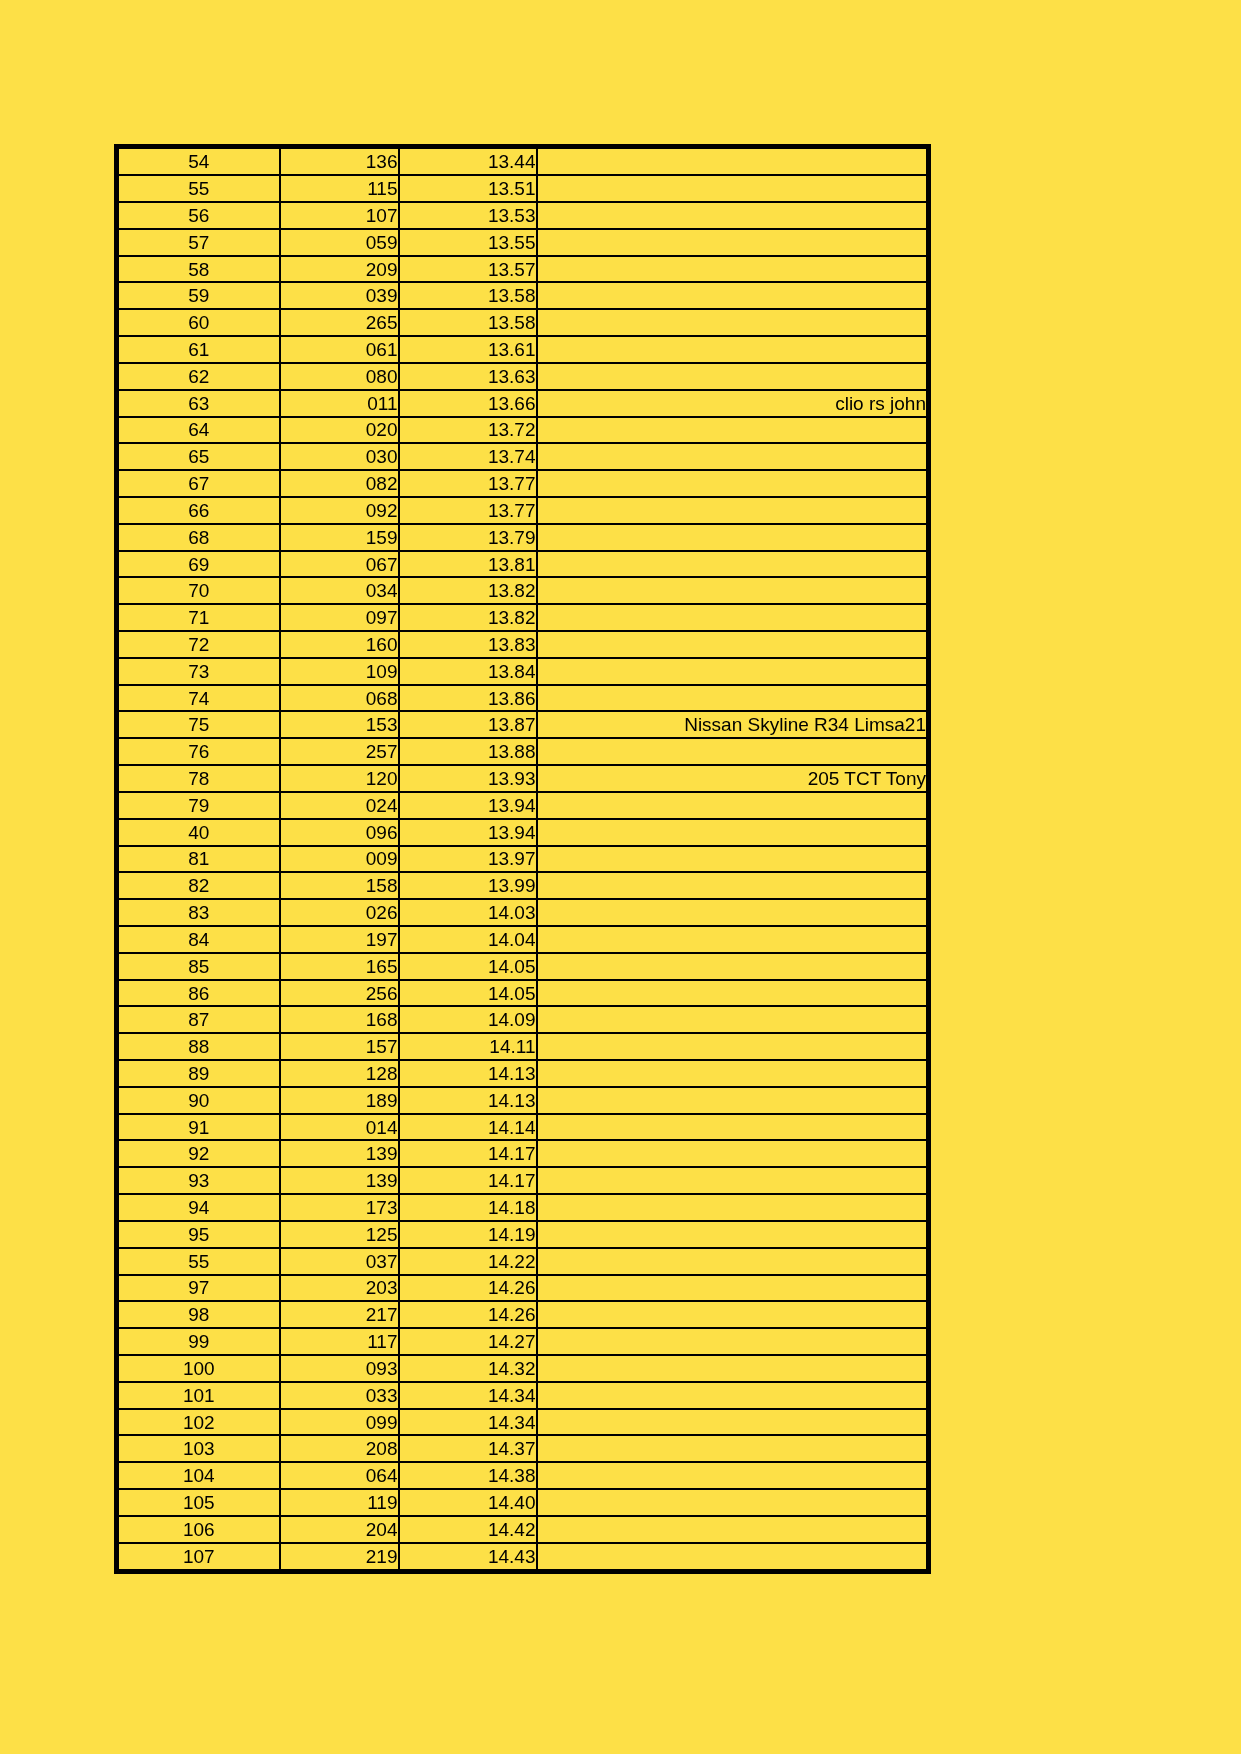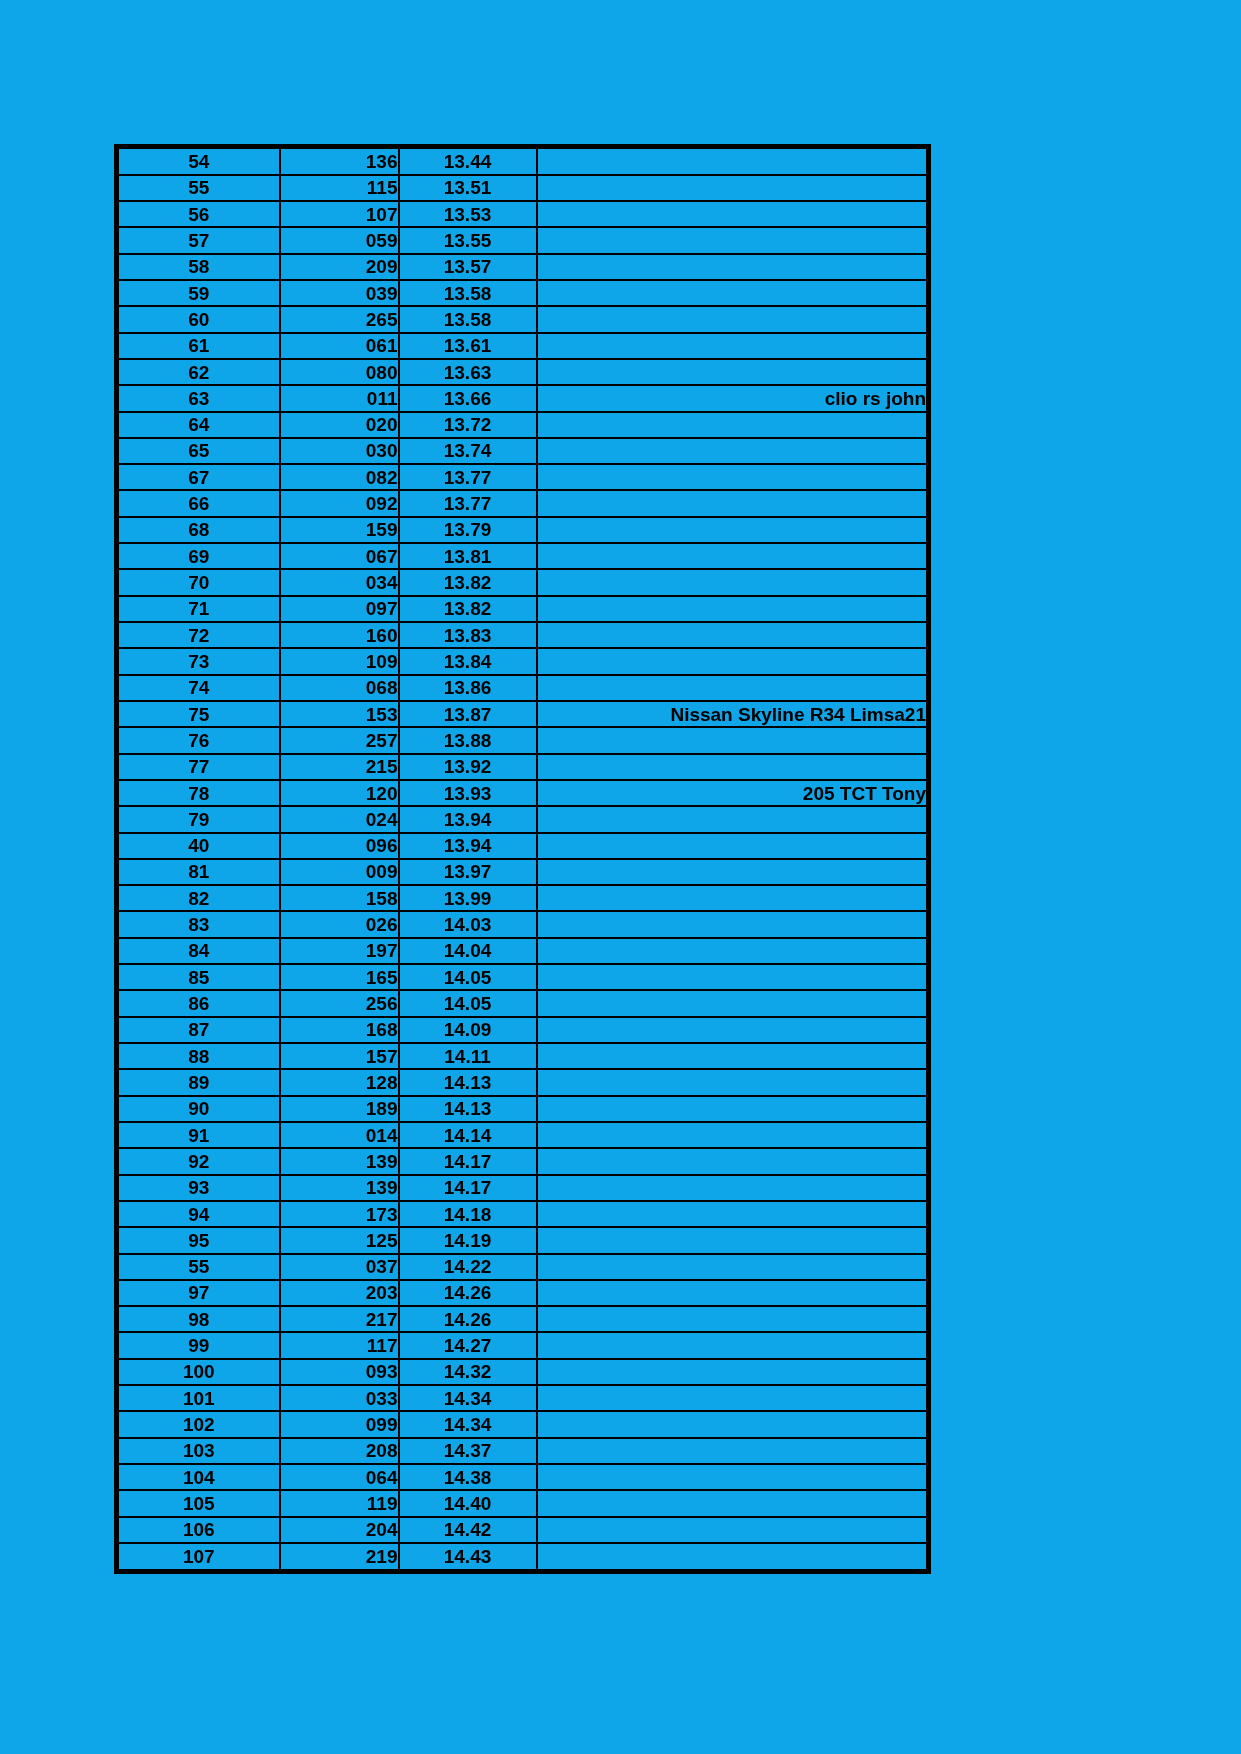--- a/index.html
+++ b/index.html
@@ -9,22 +9,21 @@
   body {
     width: 1241px;
     height: 1754px;
     background: #ffffff;
     font-family: "Liberation Sans", sans-serif;
     position: relative;
   }
   .page {
     position: absolute;
     inset: 0;
-    background: #0ea5e9;
-    font-weight: bold;
+    background: #fde047;
   }
   table.results {
     position: absolute;
     left: 114px;
     top: 144px;
     width: 812px;
     height: 1430px;
     border-collapse: collapse;
     table-layout: fixed;
     border: 5px solid #000000;
@@ -34,21 +33,21 @@
   }
   table.results td {
     border: 2px solid #000000;
     padding: 0;
     overflow: hidden;
     white-space: nowrap;
     vertical-align: middle;
   }
   td.c1 { text-align: center; }
   td.c2 { text-align: right; }
-  td.c3 { text-align: center; padding-left: 5px; }
+  td.c3 { text-align: right; padding-left: 5px; }
   td.c4 { text-align: right; }
 </style>
 </head>
 <body>
 
 <div class="page">
   <table class="results">
     <colgroup>
       <col style="width:163px">
       <col style="width:119px">
@@ -188,26 +187,20 @@
           <td class="c3">13.87</td>
           <td class="c4">Nissan Skyline R34 Limsa21</td>
         </tr>
         <tr>
           <td class="c1">76</td>
           <td class="c2">257</td>
           <td class="c3">13.88</td>
           <td class="c4"></td>
         </tr>
         <tr>
-          <td class="c1">77</td>
-          <td class="c2">215</td>
-          <td class="c3">13.92</td>
-          <td class="c4"></td>
-        </tr>
-        <tr>
           <td class="c1">78</td>
           <td class="c2">120</td>
           <td class="c3">13.93</td>
           <td class="c4">205 TCT Tony</td>
         </tr>
         <tr>
           <td class="c1">79</td>
           <td class="c2">024</td>
           <td class="c3">13.94</td>
           <td class="c4"></td>

